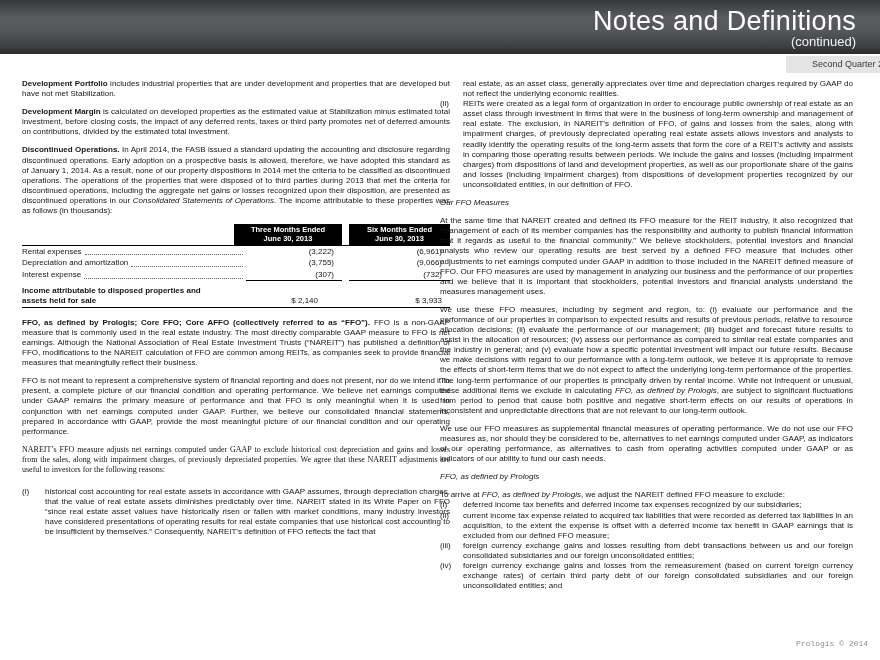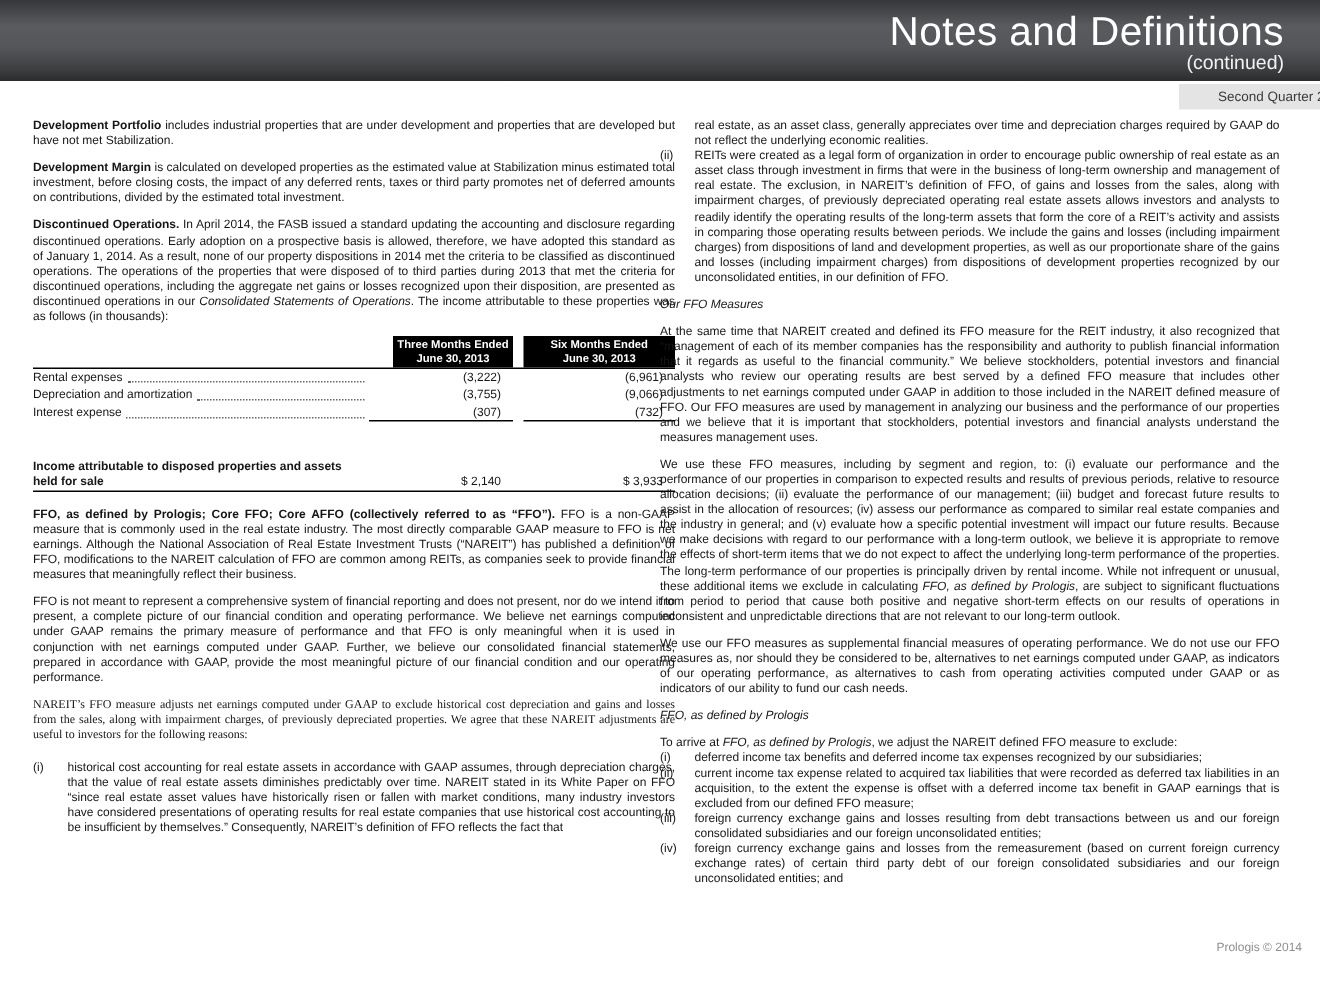--- a/index.html
+++ b/index.html
@@ -28,33 +28,33 @@
   .li .marker{width:23px;flex:none;}
   .li .li-text{flex:1;text-align:justify;}
   .group{margin:0 0 8px 0;}
 
   
   .fin-table{margin:3px 0 10px 0;}
   .t-head{display:flex;align-items:stretch;border-bottom:1px solid #000;}
   .t-spacer{flex:1;}
   .t-h{background:#000;color:#fff;font-weight:bold;font-size:7.5px;line-height:8.6px;text-align:center;
     padding:2px 1px;box-sizing:border-box;}
-  .t-h1{width:80px;}
+  .t-h1{width:108px;}
   .t-h2{width:101px;margin-left:7px;}
   .t-row{display:flex;align-items:baseline;padding-top:1px;}
   .t-label{white-space:nowrap;}
   .t-leader{flex:1;border-bottom:1px dotted #666;margin:0 3px 2px 3px;align-self:flex-end;height:1px;}
   .t-v{width:96px;flex:none;text-align:right;padding-right:8px;box-sizing:border-box;}
   .t-v2{width:101px;margin-left:7px;}
   .t-row.rule .t-v{border-bottom:1px solid #000;}
-  .t-total{display:flex;align-items:flex-end;border-bottom:1.5px solid #000;margin-top:25px;padding-bottom:1px;}
+  .t-total{display:flex;align-items:flex-end;border-bottom:1.5px solid #000;margin-top:5px;padding-bottom:1px;gap:16px;}
   .t-total-label{flex:1;font-weight:bold;padding-right:12px;text-align:left;}
 
   
-  .footer-copy{position:absolute;right:56px;bottom:24px;font-size:8px;color:#8f8f8f;}
+  .footer-copy{position:absolute;right:56px;bottom:12px;font-size:8px;color:#8f8f8f;font-family:Liberation Mono, monospace;}
   .page-box{position:absolute;right:2px;bottom:6px;width:22px;height:18px;background:#3f4144;
     color:#fff;font-size:9px;font-weight:bold;text-align:center;line-height:18px;}
 </style>
 </head>
 <body>
 
 <div class="page">
 
   <header class="banner">
     <div class="banner-title">Notes and Definitions</div>

